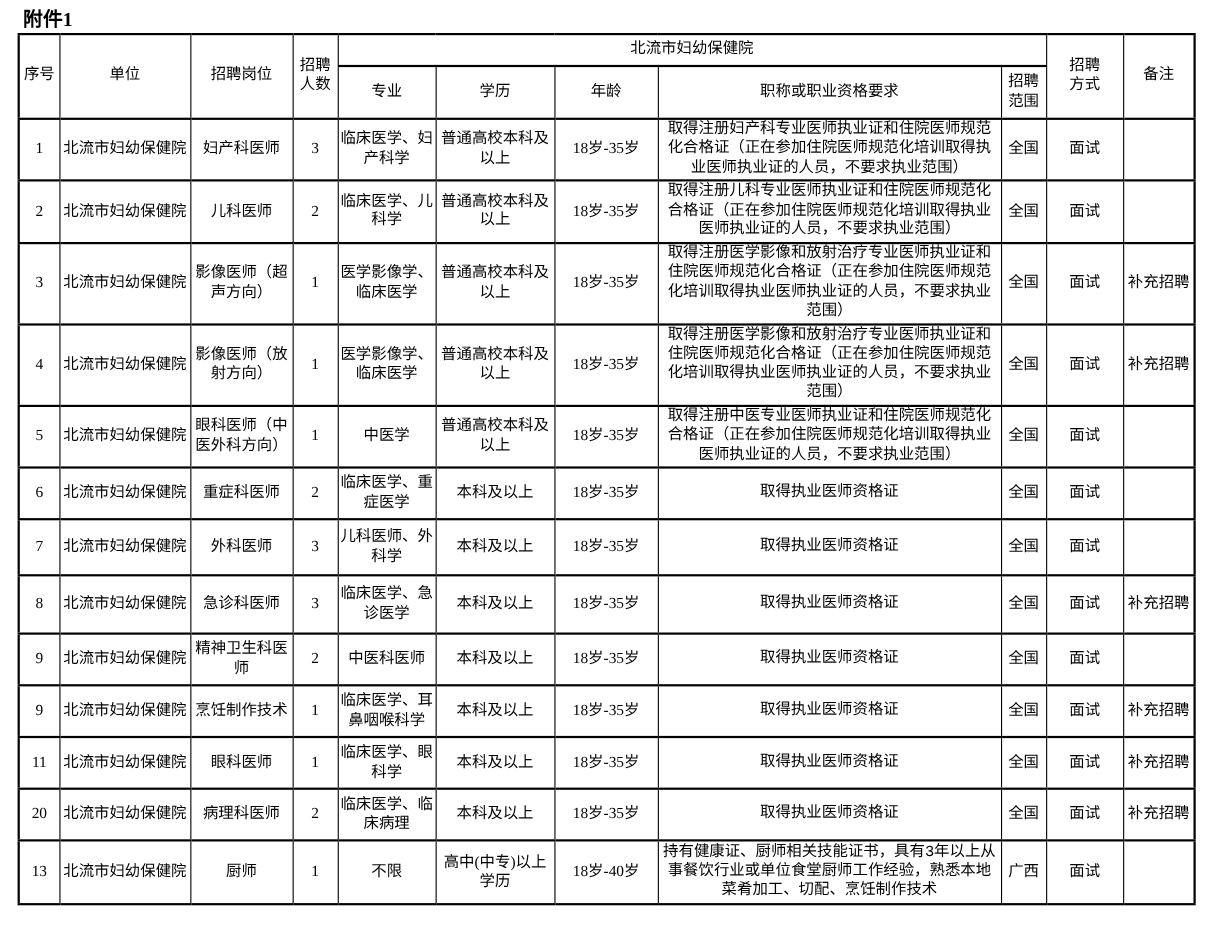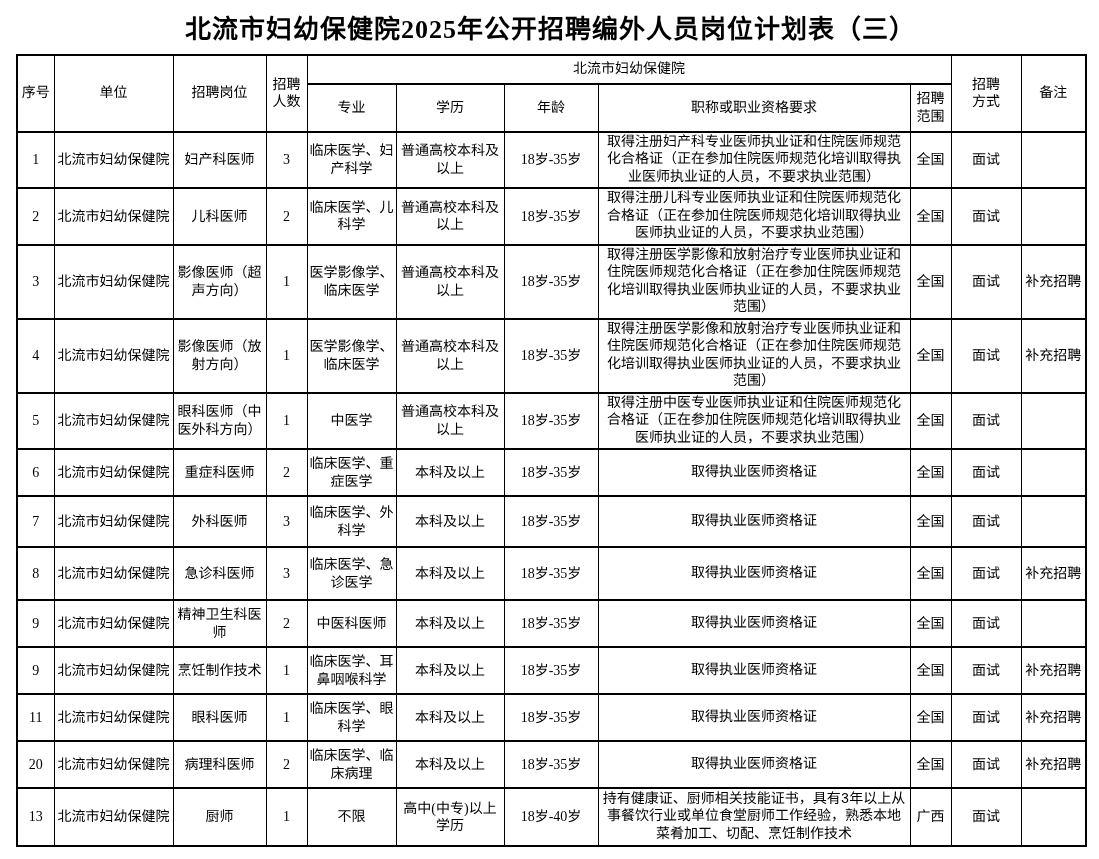--- a/index.html
+++ b/index.html
@@ -68,22 +68,22 @@
     font-size: 13.5px;
     line-height: 1.22;
     padding: 1px 2px;
     font-family: Liberation Mono, monospace;
   }
 </style>
 </head>
 <body>
 
 <div class="page">
+  <div class="attachment">附件1</div>
   <div class="doc-body">
-    <div class="title">北流市妇幼保健院2025年公开招聘编外人员岗位计划表（三）</div>
     <table class="tbl">
       <colgroup>
         <col style="width:37px">
         <col style="width:119px">
         <col style="width:93px">
         <col style="width:41px">
         <col style="width:89px">
         <col style="width:108px">
         <col style="width:94px">
         <col style="width:312px">
@@ -189,21 +189,21 @@
             <td class="col-requirement">取得执业医师资格证</td>
             <td class="col-scope">全国</td>
             <td class="col-method">面试</td>
             <td class="col-remark"></td>
           </tr>
           <tr>
             <td class="col-seq">7</td>
             <td class="col-unit">北流市妇幼保健院</td>
             <td class="col-position">外科医师</td>
             <td class="col-count">3</td>
-            <td class="col-major">临床医学、外科学</td>
+            <td class="col-major">儿科医师、外科学</td>
             <td class="col-education">本科及以上</td>
             <td class="col-age">18岁-35岁</td>
             <td class="col-requirement">取得执业医师资格证</td>
             <td class="col-scope">全国</td>
             <td class="col-method">面试</td>
             <td class="col-remark"></td>
           </tr>
           <tr>
             <td class="col-seq">8</td>
             <td class="col-unit">北流市妇幼保健院</td>

